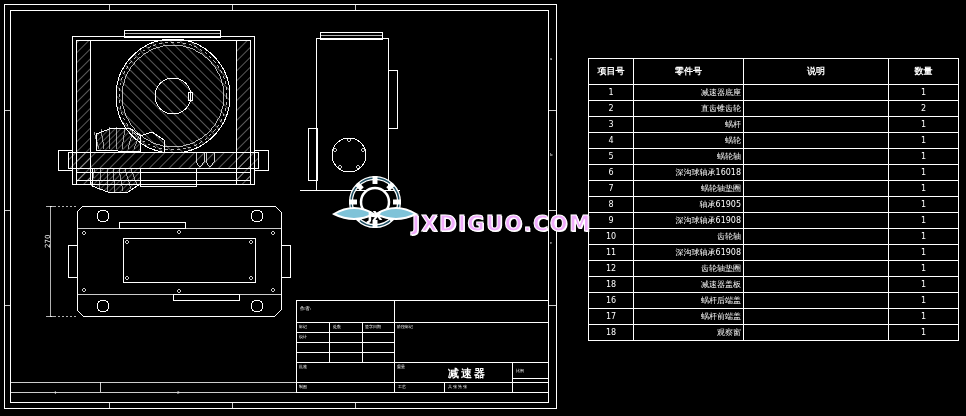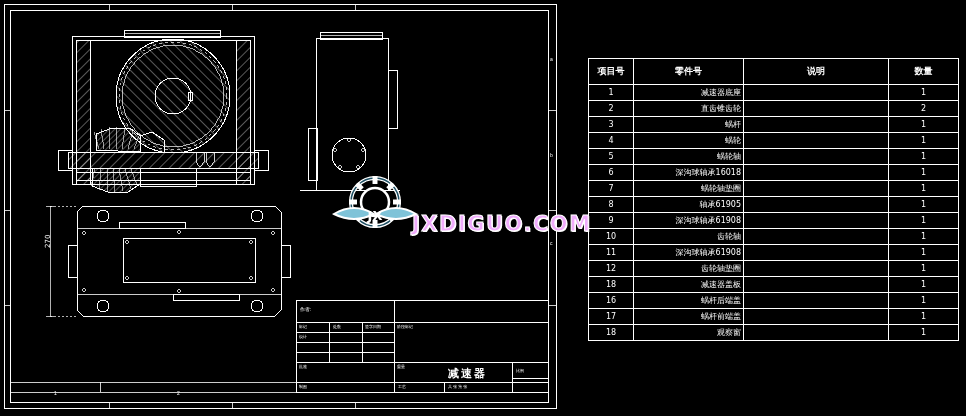--- a/index.html
+++ b/index.html
@@ -52,21 +52,21 @@
   #bom col.c-desc{width:145px;}
   #bom col.c-qty{width:70px;}
   #bom td.item{text-align:center;}
   #bom td.part{text-align:right;padding-left:4px;}
   #bom td.desc{text-align:left;}
   #bom td.qty{text-align:center;}
 
   
   .tb-text{
     position:absolute;color:#fff;
-    font-family:Liberation Sans, sans-serif;
+    font-family:Liberation Serif, serif;
     white-space:nowrap;
   }
   .tb-tiny{font-size:4px;line-height:5px;}
   .tb-small{font-size:5px;line-height:6px;}
   .tb-title{font-size:11px;font-weight:bold;letter-spacing:2px;}
   .tb-zone{font-size:5px;}
   .dim-270{
     position:absolute;left:44px;top:248px;
     font-size:7px;color:#fff;
     transform:rotate(-90deg);transform-origin:left top;

